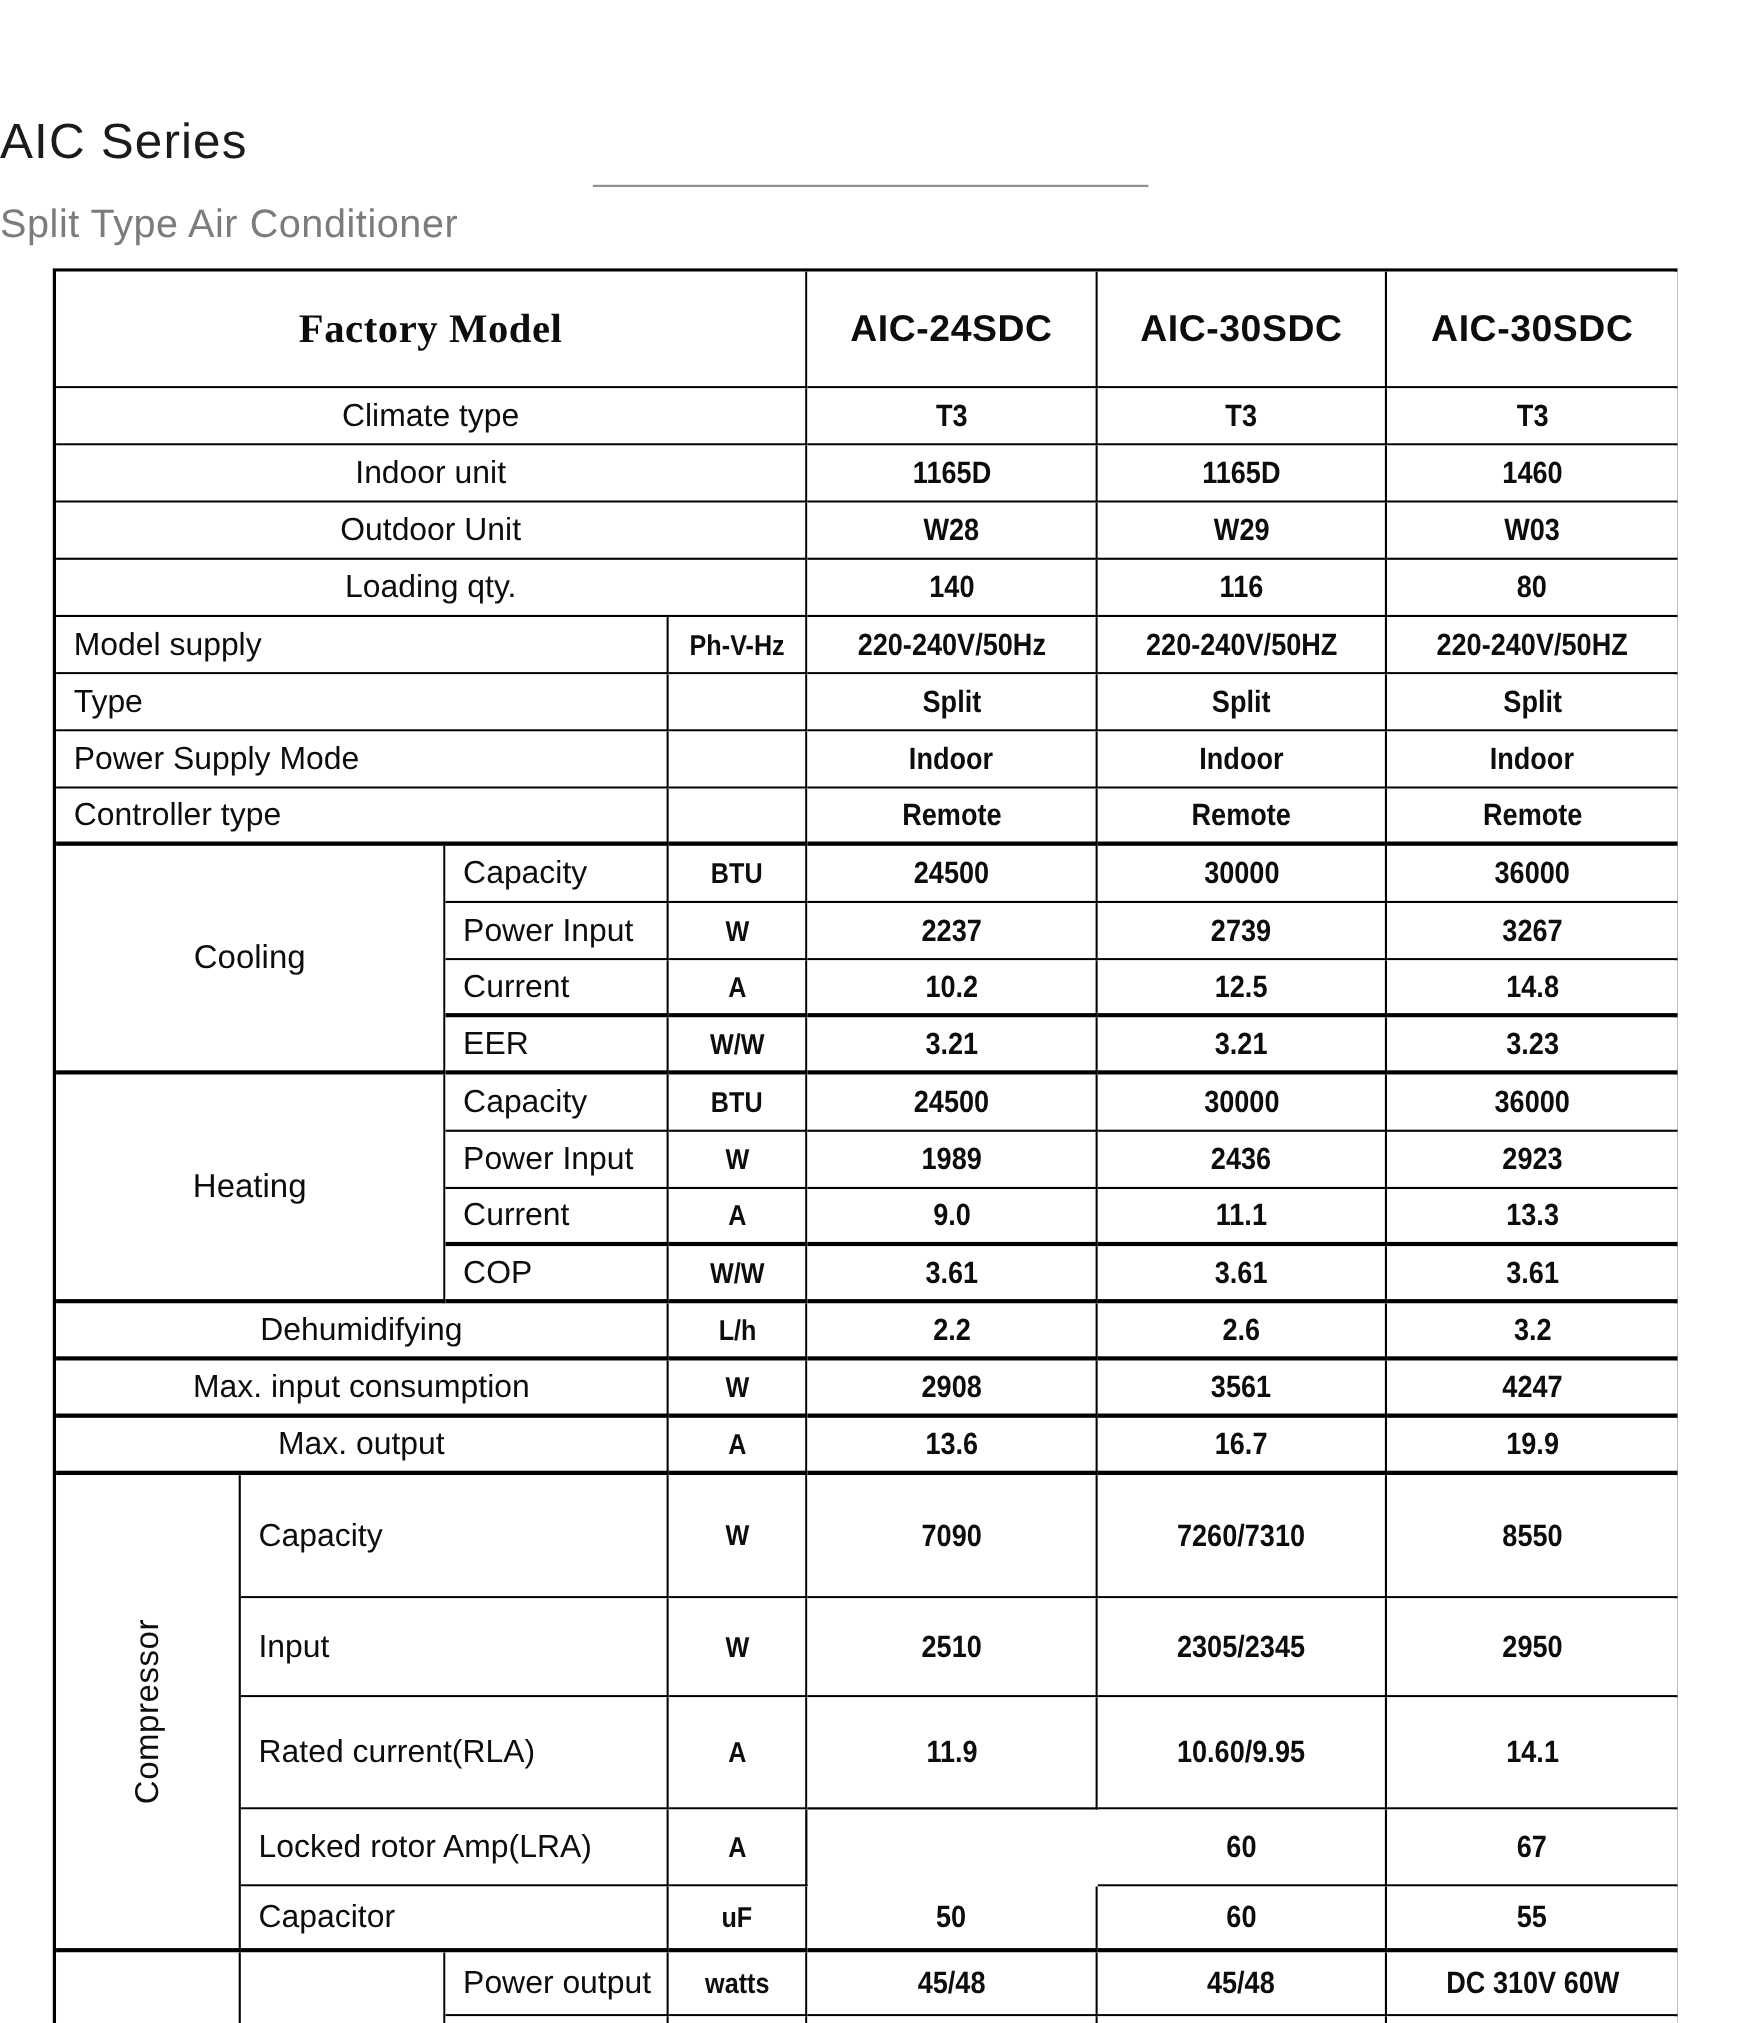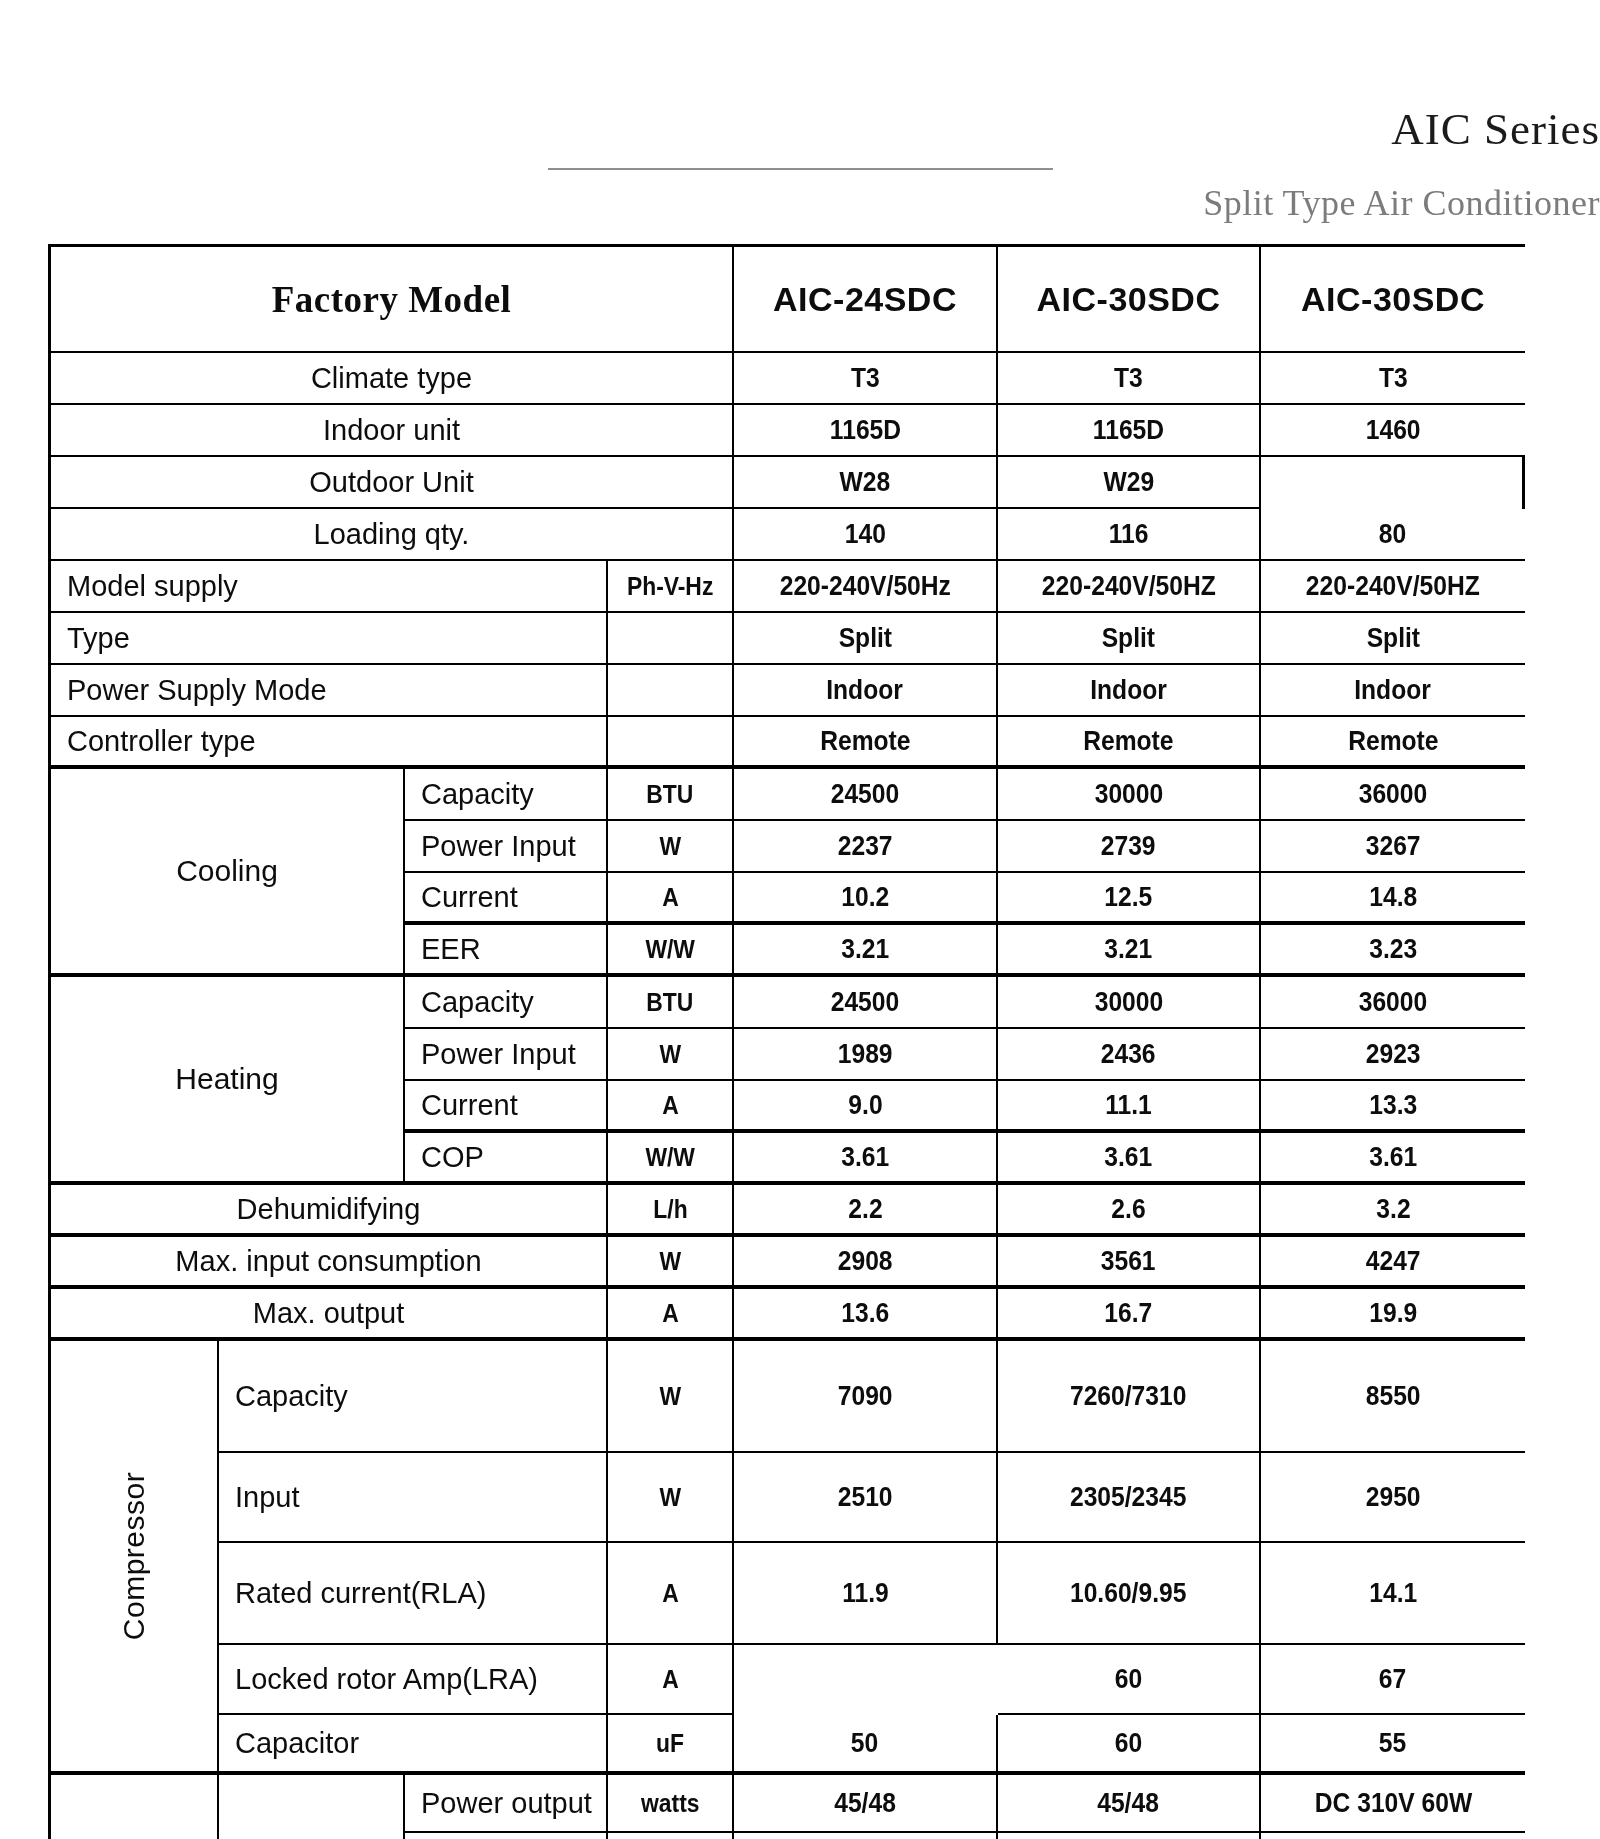--- a/index.html
+++ b/index.html
@@ -3,21 +3,21 @@
 <meta charset="utf-8">
 <style>
   * { margin:0; padding:0; box-sizing:border-box; }
   html,body { background:#ffffff; }
   .sheet {
     position:relative; width:1600px; height:1839px;
     background:#ffffff; overflow:hidden;
     font-family:"Liberation Sans", sans-serif; color:#0d0d0d;
   }
   
-  .titleblock { position:absolute; left:0; right:0; top:98px; text-align:right;font-family:Liberation Serif, serif; }
+  .titleblock { position:absolute; left:0; right:17px; top:98px; text-align:left; }
   .main-title { font-size:45px; font-weight:500; letter-spacing:1px; color:#1b1b1b; line-height:62px; }
   .title-rule { width:505px; height:2px; background:#8f8f8f; margin:8px auto 10px auto; }
   .subtitle { font-size:36px; color:#7c7c7c; letter-spacing:.5px; line-height:46px; }
 
   
   .spec-table {
     position:absolute; left:48px; top:244px; width:1477px;
     display:grid;
     grid-template-columns:168px 186px 203px 126px 264px 263px 264px;
     grid-template-rows:106px repeat(19,52px) 112px 90px 102px 70px 60px 58px 60px;
@@ -99,20 +99,23 @@
 
     <div class="c" style="grid-area:4/1/5/5">
         <span class="t-label">Outdoor Unit</span>
       </div>
     <div class="c" style="grid-area:4/5/5/6">
         <span class="cond">W28</span>
       </div>
     <div class="c" style="grid-area:4/6/5/7">
         <span class="cond">W29</span>
       </div>
+    <div class="c lst" style="grid-area:4/7/5/8">
+        <span class="cond">W03</span>
+      </div>
 
     <div class="c" style="grid-area:5/1/6/5">
         <span class="t-label">Loading qty.</span>
       </div>
     <div class="c" style="grid-area:5/5/6/6">
         <span class="cond">140</span>
       </div>
     <div class="c" style="grid-area:5/6/6/7">
         <span class="cond">116</span>
       </div>

